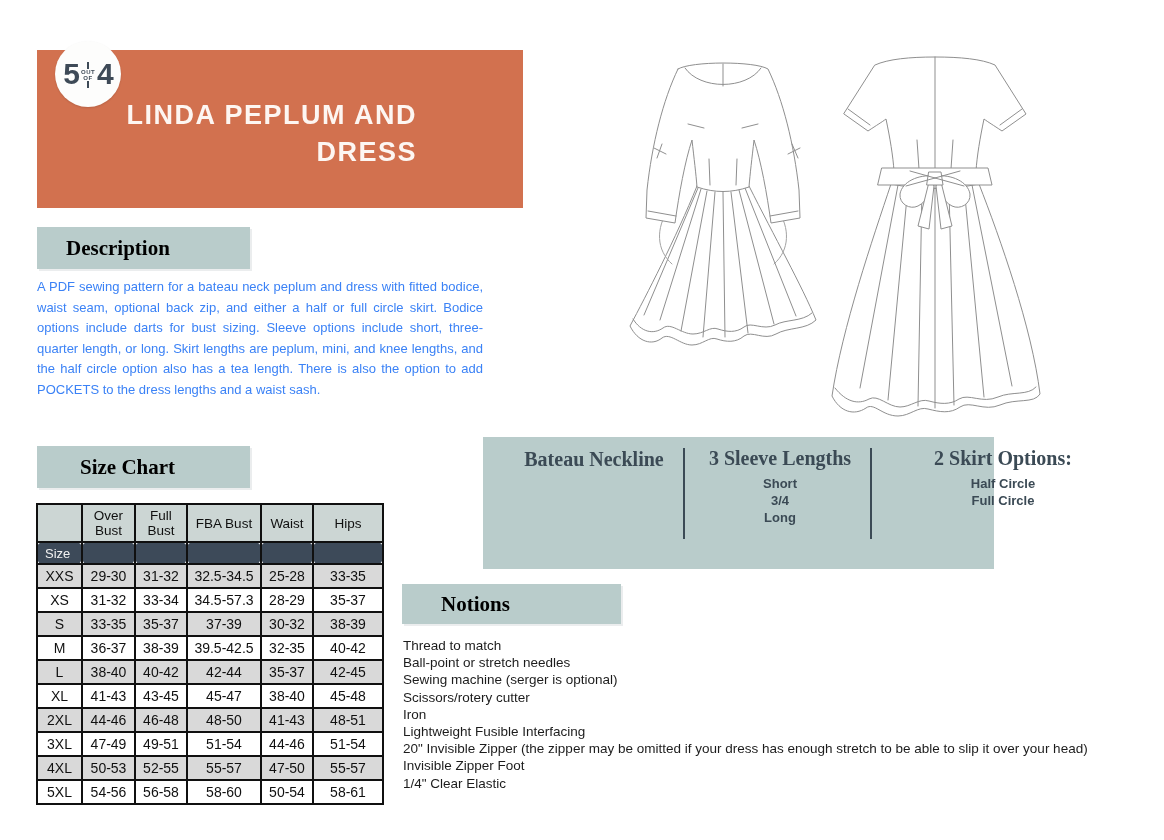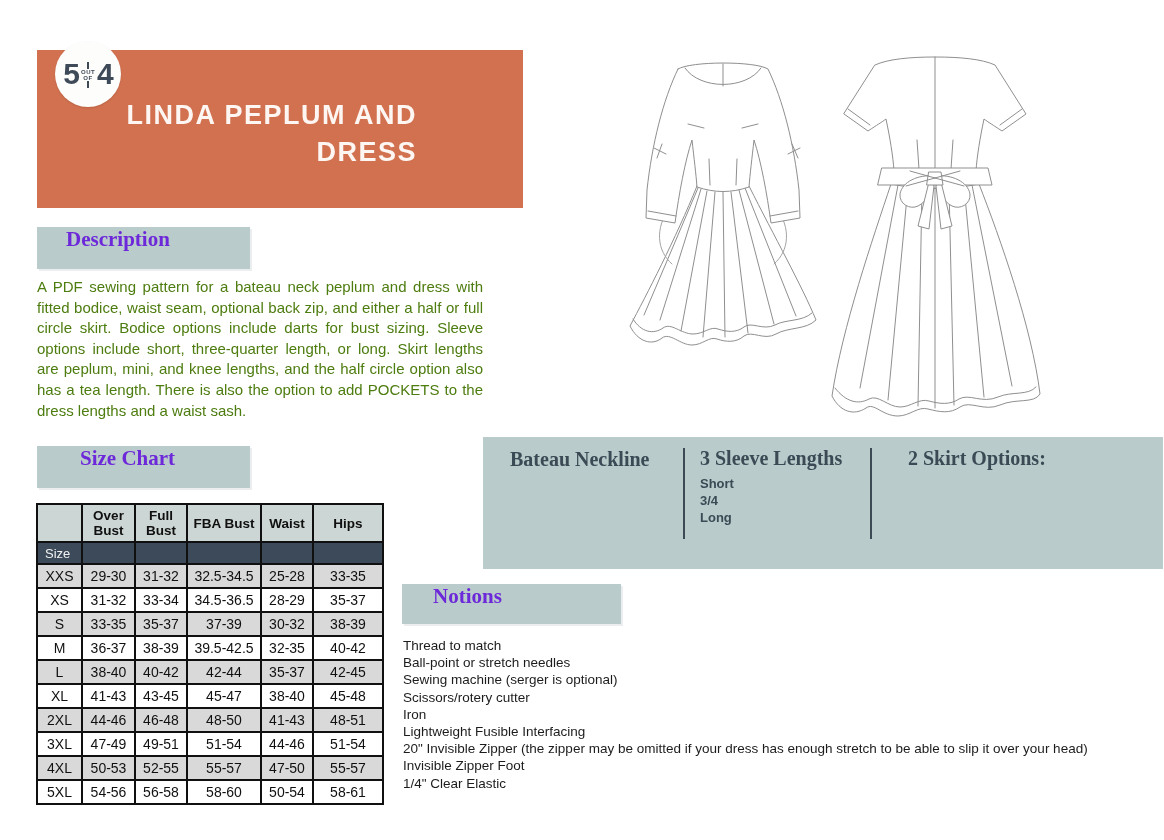--- a/index.html
+++ b/index.html
@@ -20,53 +20,53 @@
   .logo-mid { display:flex; flex-direction:column; align-items:center; line-height:1; margin-top:2px; }
   .logo-bar { width:1.5px; height:7px; background:#3e4a57; }
   .logo-outof { font-size:6px; font-weight:700; letter-spacing:.5px; text-transform:uppercase; width:14px; text-align:center; line-height:6px; }
   .band-title {
     position:absolute; top:47px; right:106px; text-align:right; color:#fdf6f2;
     font-size:27px; font-weight:700; letter-spacing:1.5px; line-height:37px;
   }
 
   
   .label-box {
-    position:absolute; background:#b9cccb; color:#6d28d9;
+    position:absolute; background:#b9cccb; color:#000000;
     font-family:"Liberation Serif", serif; font-weight:600;
-    display:flex; box-shadow:2px 2px 0 rgba(60,74,85,.10);
+    display:flex; align-items:center; box-shadow:2px 2px 0 rgba(60,74,85,.10);
     font-size:21px;
   }
   .label-description { left:37px; top:227px; width:213px; height:42px; padding-left:29px; }
   .label-sizechart   { left:37px; top:446px; width:213px; height:42px; padding-left:43px; }
-  .label-notions     { left:402px; top:584px; width:219px; height:40px; padding-left:31px; }
+  .label-notions     { left:402px; top:584px; width:219px; height:40px; padding-left:39px; }
 
   
   .description-body {
     position:absolute; left:37px; top:277px; width:446px;
-    font-size:15px; line-height:20.6px; text-align:justify; color:#4d7c0f;
+    font-size:13px; line-height:20.6px; text-align:justify; color:#3b82f6;
   }
 
   
   .size-table {
     position:absolute; left:36px; top:503px; border-collapse:collapse;
     font-size:14px; color:#101010; text-align:center;
   }
   .size-table td, .size-table th { border:2px solid #101010; padding:0 2px; }
   .size-table thead th {
-    background:#ccd6d4; font-weight:700; font-size:13.5px; line-height:15px;
+    background:#ccd6d4; font-weight:400; font-size:13.5px; line-height:15px;
     height:38px; vertical-align:middle;
   }
   .col-size{width:45px;} .col-ob{width:53px;} .col-fb{width:52px;} .col-fba{width:74px;} .col-w{width:52px;} .col-h{width:70px;margin-left:40px;}
-  tr.size-divider td { background:#3d4a59; color:#f2f2f2; font-size:13px; height:22px; text-align:left; padding-left:7px; }
+  tr.size-divider td { background:#3d4a59; color:#f2f2f2; font-size:13px; height:22px; text-align:left; padding-left:7px;border-radius:6px; }
   tr.size-divider td + td { padding:0; }
   .size-table tbody tr.data-row td { height:24px; }
   .size-table tbody tr.data-row:nth-child(even) td { background:#d9d9d9; }
 
   
-  .features-box { position:absolute; left:483px; top:437px; width:680px; height:132px; background:#b9cccb; color:#3b4a55; }
+  .features-box { position:absolute; left:483px; top:437px; width:511px; height:132px; background:#b9cccb; color:#3b4a55;text-align:center; }
   .feat-divider { position:absolute; top:11px; width:1.5px; height:91px; background:#3b4a55; }
   .feat-h { font-family:"Liberation Serif", serif; font-weight:600; font-size:20px; line-height:24px; }
   .feat-col1 { position:absolute; left:27px; top:10px; width:168px; }
   .feat-col1 .feat-gap { height:28px; }
   .feat-col2 { position:absolute; left:217px; top:9px; width:160px; }
   .feat-col3 { position:absolute; left:407px; top:9px; width:190px;margin-left:18px; }
   .feat-list { margin-top:5px; font-size:13px; font-weight:700; line-height:17px; color:#3b4a55; }
 
   
   .notions-list { position:absolute; left:403px; top:637px; width:733px; font-size:13.5px; line-height:17.2px; color:#1c1c1c; }
@@ -165,21 +165,21 @@
           <td>29-30</td>
           <td>31-32</td>
           <td>32.5-34.5</td>
           <td>25-28</td>
           <td>33-35</td>
       </tr>
       <tr class="data-row">
         <td>XS</td>
           <td>31-32</td>
           <td>33-34</td>
-          <td>34.5-36.5</td>
+          <td>34.5-57.3</td>
           <td>28-29</td>
           <td>35-37</td>
       </tr>
       <tr class="data-row">
         <td>S</td>
           <td>33-35</td>
           <td>35-37</td>
           <td>37-39</td>
           <td>30-32</td>
           <td>38-39</td>
@@ -253,20 +253,24 @@
     <div class="feat-col2">
       <div class="feat-h">3 Sleeve Lengths</div>
       <div class="feat-list">
         <div>Short</div>
         <div>3/4</div>
         <div>Long</div>
       </div>
     </div>
     <div class="feat-col3">
       <div class="feat-h">2 Skirt Options:</div>
+      <div class="feat-list">
+        <div>Half Circle</div>
+        <div>Full Circle</div>
+      </div>
     </div>
   </div>
 
   <div class="label-box label-notions">
     <span>Notions</span>
   </div>
   <div class="notions-list">
     <div>Thread to match</div>
     <div>Ball-point or stretch needles</div>
     <div>Sewing machine (serger is optional)</div>

